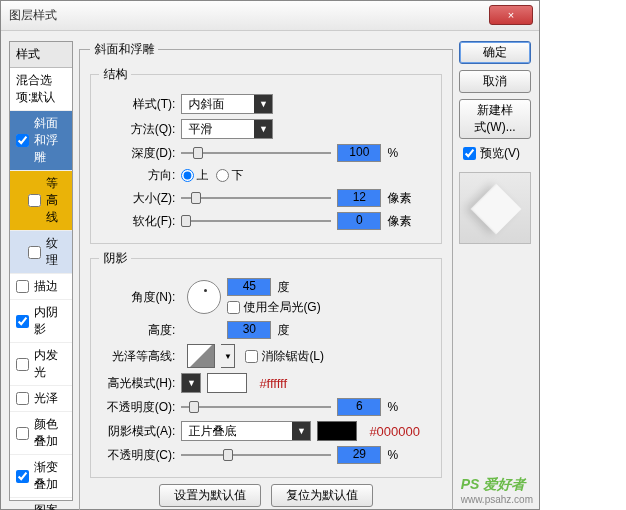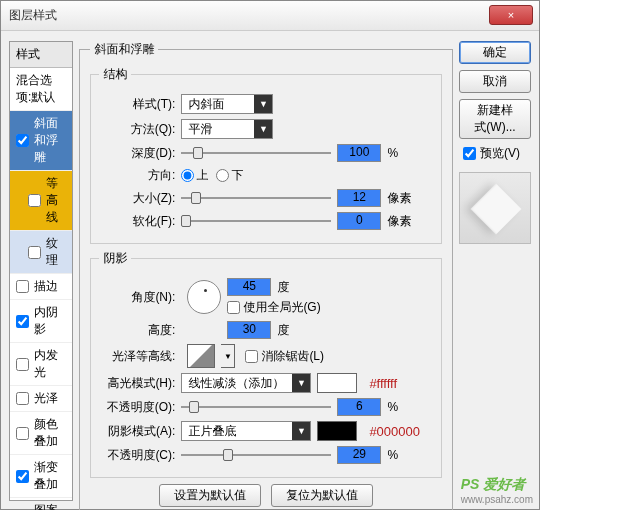--- a/index.html
+++ b/index.html
@@ -214,21 +214,20 @@
               <span class="gloss-arrow">▼</span>
             <label style="display:flex;align-items:center;gap:3px;margin-left:10px;">
               <input type="checkbox" style="">
                 <span>消除锯齿(L)</span>
             </label>
           </div>
 
           <div class="row">
             <span class="row-label">高光模式(H):</span>
             <div class="dropdown">
-              <span class="dropdown-text" style="min-width:110px">线性减淡（添加）</span>
               <span class="dropdown-arrow">▼</span>
             </div>
             <div class="swatch" style="background:#ffffff;margin-left:6px;"></div>
             <span class="color-annot">#ffffff</span>
           </div>
 
           <div class="row slider-row">
             <span class="row-label">不透明度(O):</span>
             <div class="slider">
                 <div class="slider-track"></div>

